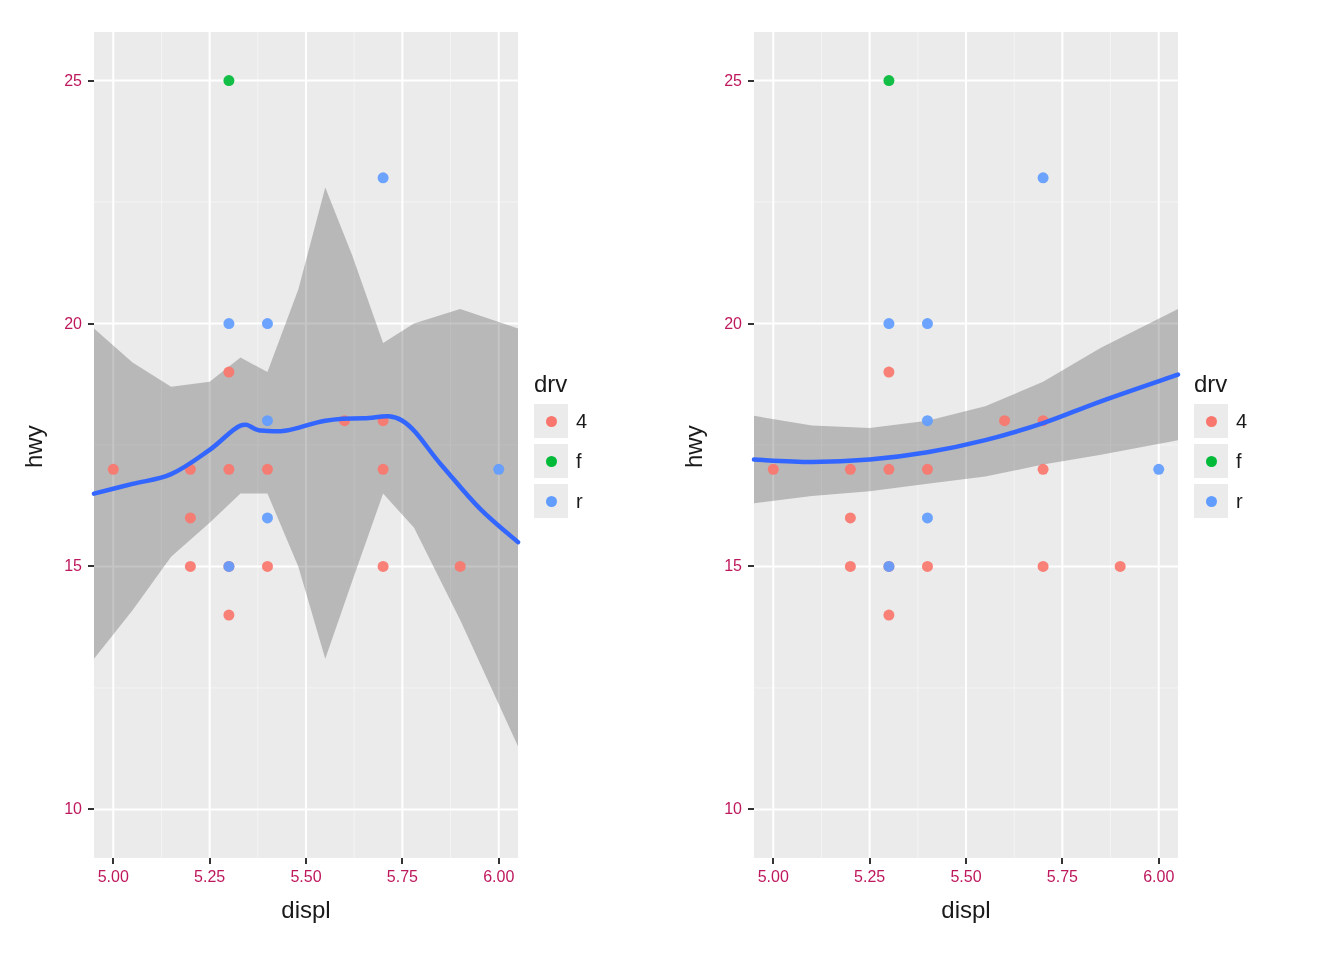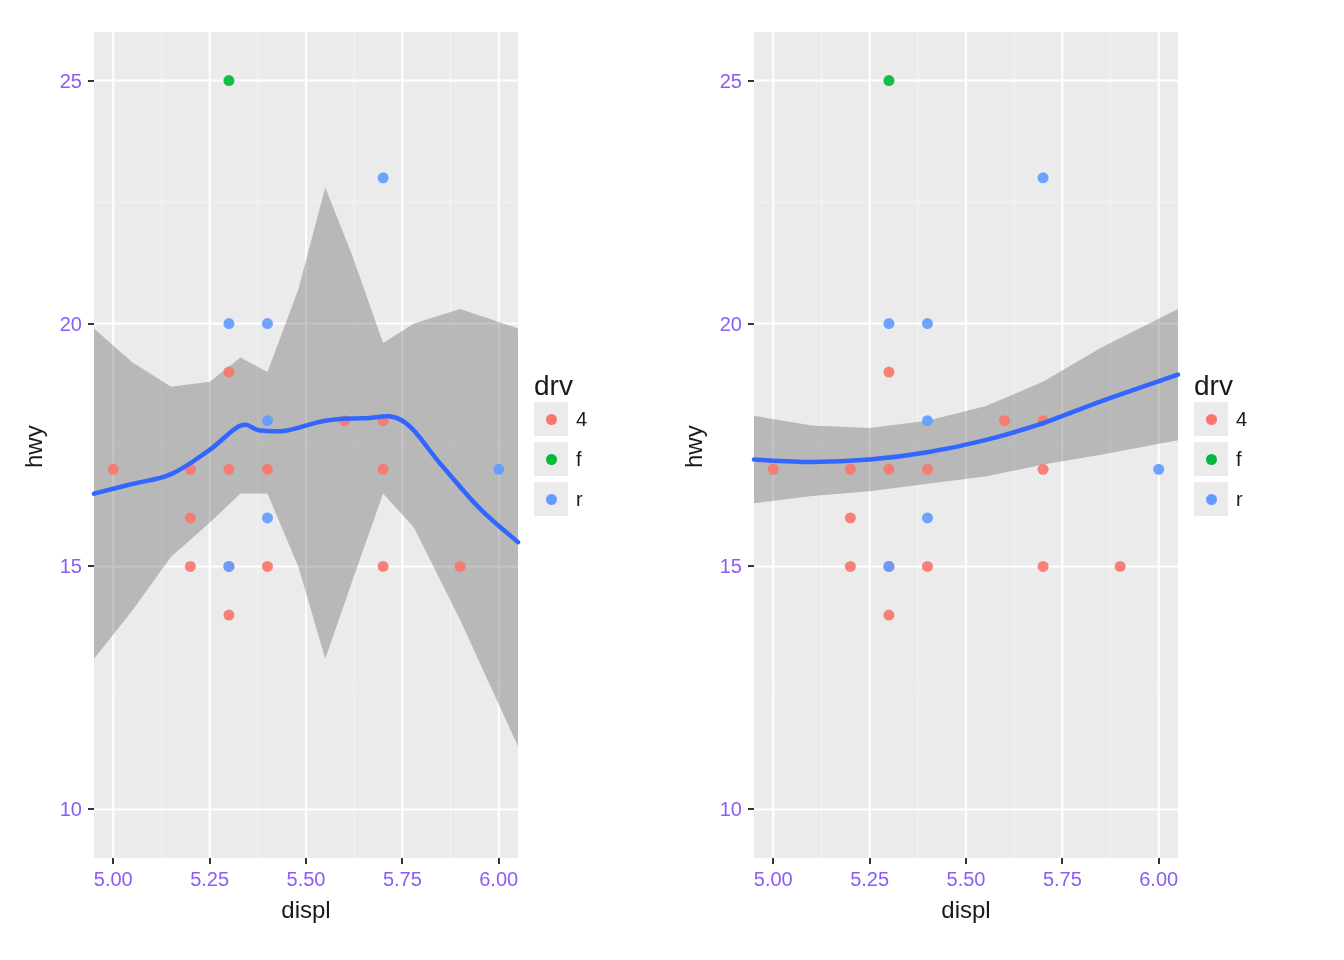--- a/index.html
+++ b/index.html
@@ -37,22 +37,22 @@
     color: #1a1a1a;
   }
   .axis-title-x {
     position: absolute;
     font-size: 24px;
     color: #1a1a1a;
     text-align: center;
   }
   .tick-label {
     position: absolute;
-    font-size: 20px;
-    color: #8b5cf6;
+    font-size: 16px;
+    color: #be185d;
   }
   .tick-label.y {
     text-align: right;
     width: 40px;
     transform: translateY(-50%);
   }
   .tick-label.x {
     transform: translateX(-50%);
   }
   .tick-mark {
@@ -65,21 +65,22 @@
   }
   .tick-mark.x {
     width: 2px; height: 6px;
     transform: translateX(-1px);
   }
   .legend {
     position: absolute;
     width: 90px;
   }
   .legend-title {
-    font-size: 28px;
+    font-size: 24px;
+    margin-bottom: 6px;
   }
   .legend-item {
     display: flex;
     align-items: center;
     margin-bottom: 6px;
   }
   .legend-key {
     width: 34px;
     height: 34px;
     background: #ebebeb;

